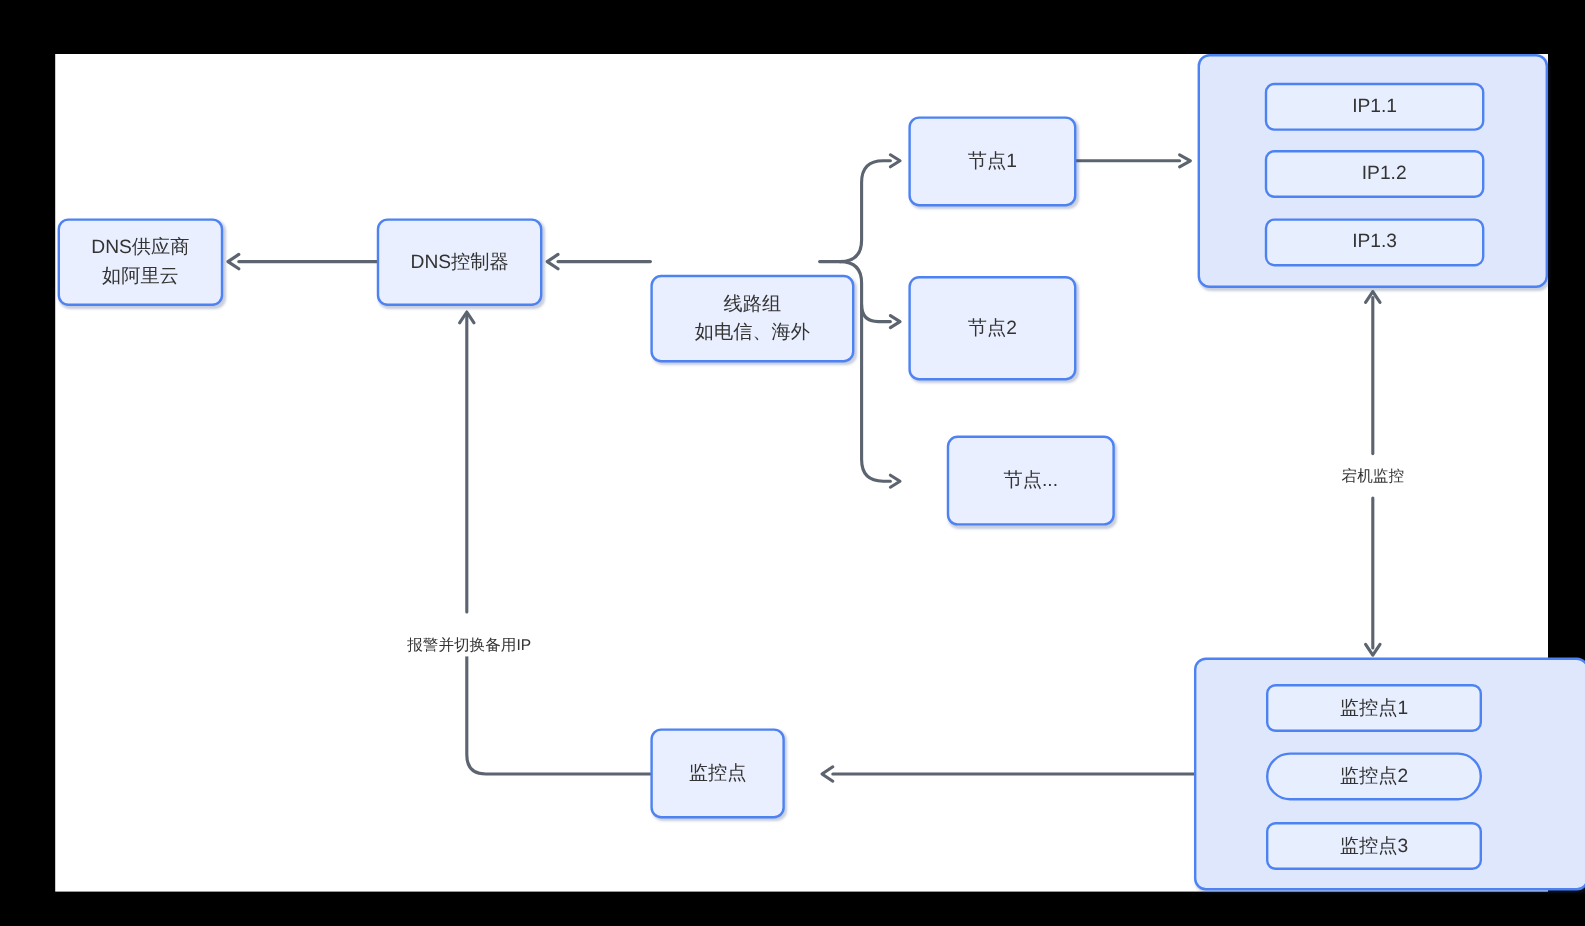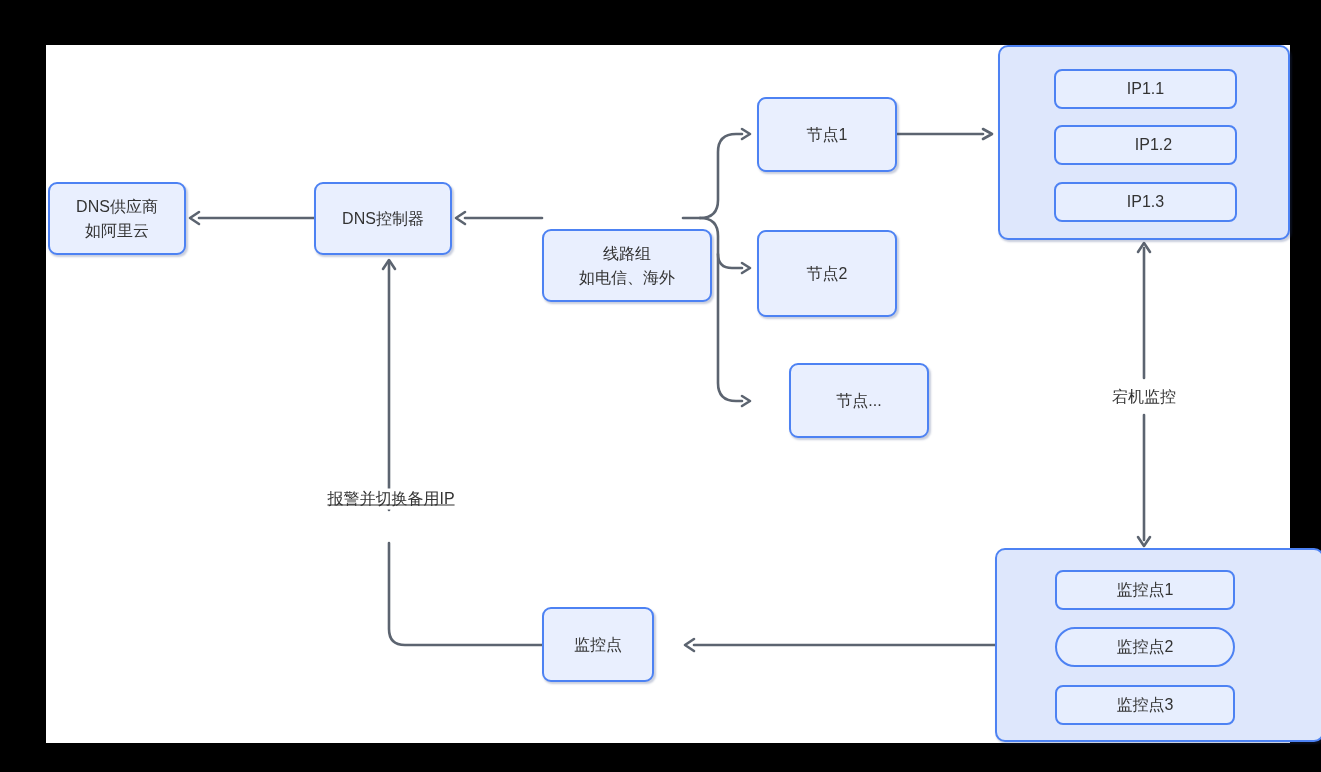--- a/index.html
+++ b/index.html
@@ -70,21 +70,21 @@
     display: flex;
     align-items: center;
     justify-content: center;
     color: var(--text, #333);
     font-size: 16px;
   }
   .edge-label {
     position: absolute;
     transform: translate(-50%, -50%);
     color: var(--text, #333);
-    font-size: 16px;
+    font-size: 13px;
     white-space: nowrap;
     background: var(--canvas-bg, #fff);
     padding: 0 2px;
   }
 </style>
 </head>
 <body>
 
 <div class="stage">
   <div class="canvas">
@@ -158,16 +158,16 @@
       <div class="inner-box" style="left:58px; top:20px; width:180px; height:40px;">监控点1</div>
       <div class="inner-box" style="left:58px; top:77px; width:180px; height:40px;border-radius:20px;">监控点2</div>
       <div class="inner-box" style="left:58px; top:135px; width:180px; height:40px;">监控点3</div>
     </div>
 
     <div class="box" style="left:496px; top:562px; width:112px; height:75px;">
       <div>监控点</div>
     </div>
 
     <div class="edge-label" style="left:1098px; top:352px;">宕机监控</div>
-    <div class="edge-label" style="left:345px; top:454px;text-decoration:underline;">报警并切换备用IP</div>
+    <div class="edge-label" style="left:345px; top:493px;">报警并切换备用IP</div>
 
   </div>
 </div>
 
 </body></html>

